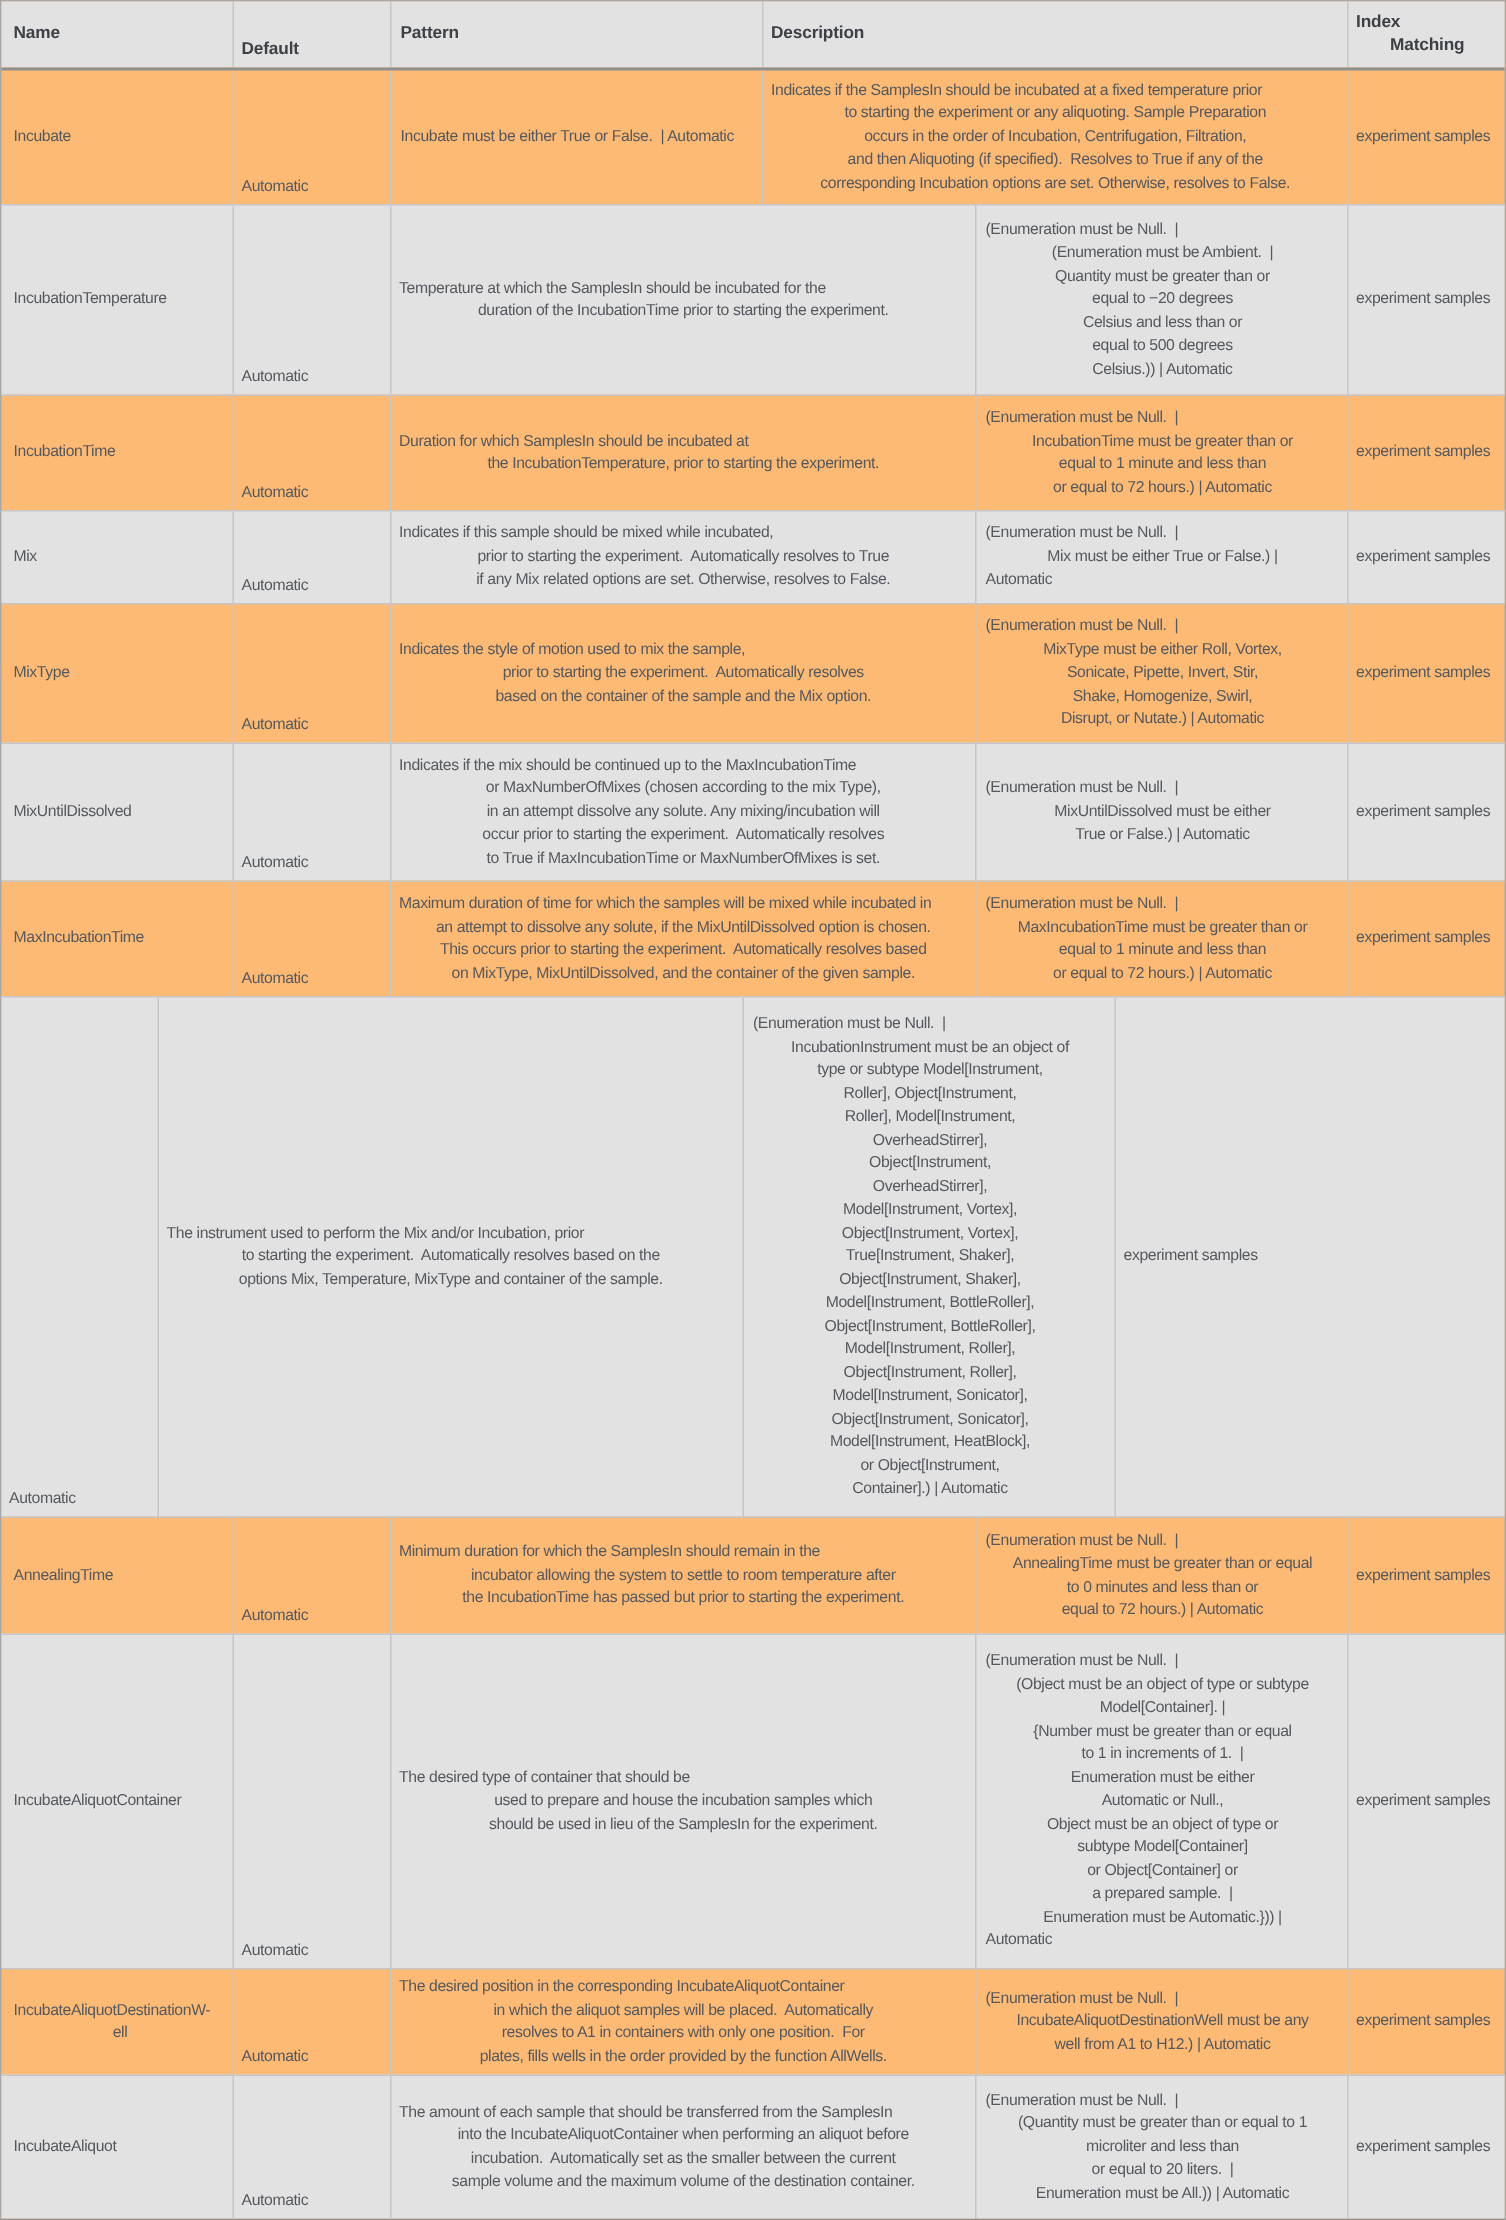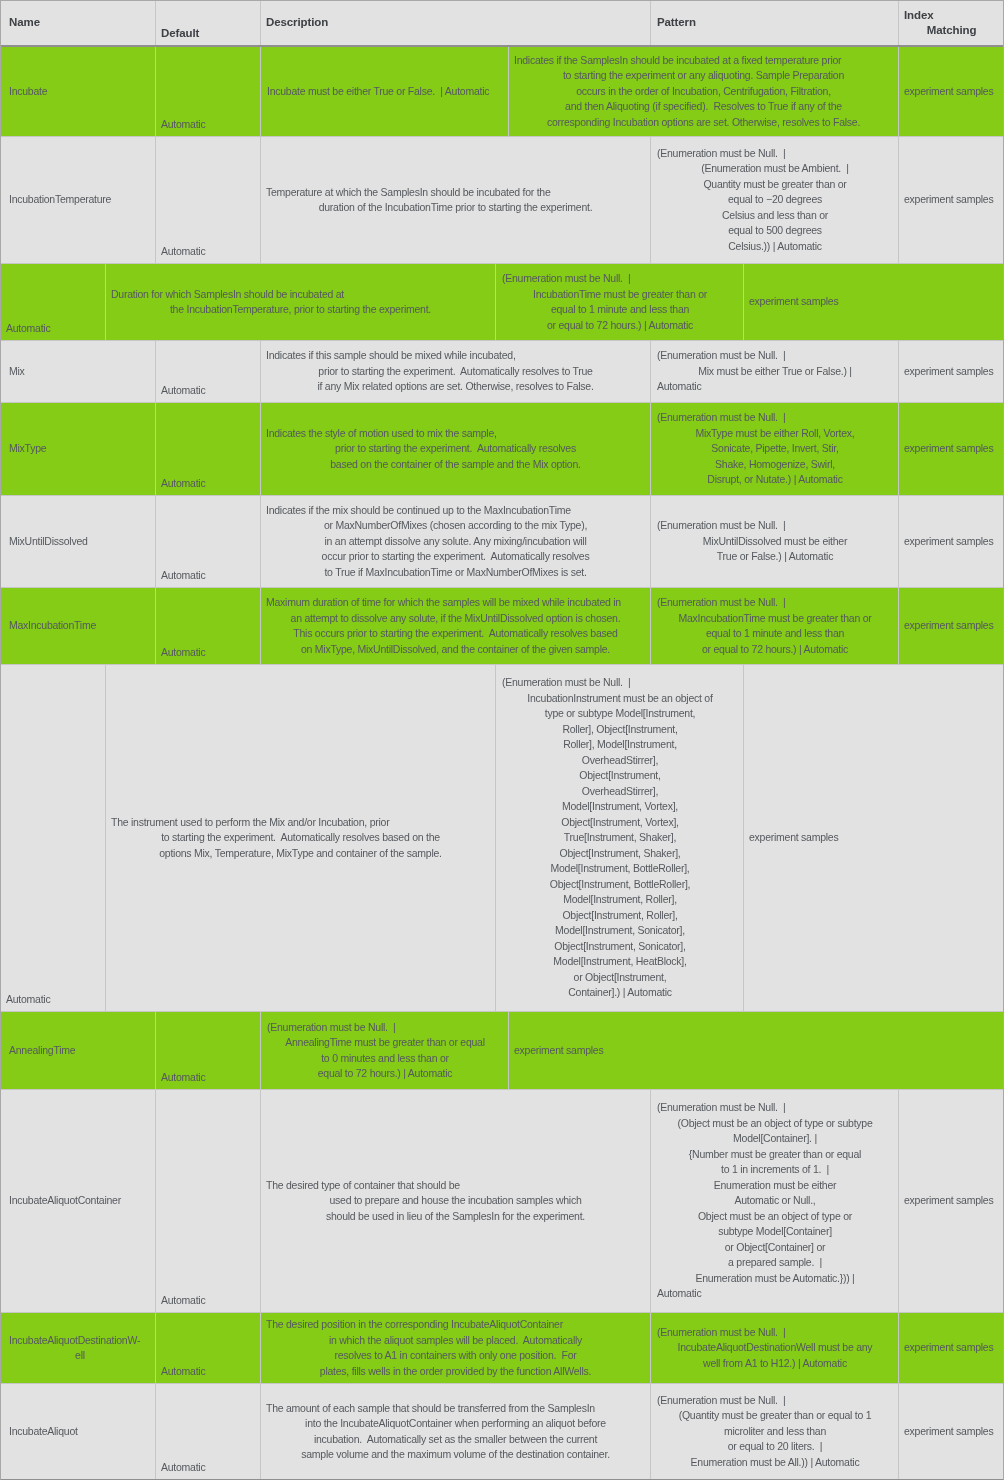--- a/index.html
+++ b/index.html
@@ -2,21 +2,21 @@
 <html style="--header-bg: #e2e2e2; --shade-bg: #e2e2e2; --text: #55595e; --header-text: #3d4045; --border-light: #c6c6c6; --border-mid: #a8a8a8; --border-dark: #8f8f8f;"><head>
 <meta charset="utf-8">
 <style>
   html,body{margin:0;padding:0;background:#ffffff;}
   body{font-family:"Liberation Sans","DejaVu Sans",sans-serif;}
   #options-table{
     width:1004px;
     box-sizing:border-box;
     border:1px solid var(--border-mid);
     border-bottom:2px solid var(--border-dark);
-    background:#84cc16;
+    background:#fdba74;
     color:var(--text);
   }
   .row{
     display:flex;
     box-sizing:border-box;
     border-top:1px solid var(--border-light);
     overflow:hidden;
   }
   .row.header{
     border-top:none;
@@ -53,25 +53,25 @@
 <body>
 
 <div id="options-table">
   <div class="row header" style="height:44px">
     <div class="cell c0">
       <div class="ln ln-left">Name</div>
     </div>
     <div class="cell c1">
       <div class="ln ln-left">Default</div>
     </div>
+    <div class="cell c3">
+      <div class="ln ln-left">Pattern</div>
+    </div>
     <div class="cell c2">
       <div class="ln ln-left">Description</div>
-    </div>
-    <div class="cell c3">
-      <div class="ln ln-left">Pattern</div>
     </div>
     <div class="cell c4">
       <div class="ln ln-left">Index</div>
       <div class="ln ln-center">Matching</div>
     </div>
   </div>
   <div id="tbody">
       <div class="row first-data" style="height: 91px;">
         <div class="cell c0">
           <div class="ln ln-left">Incubate</div>
@@ -111,20 +111,23 @@
           <div class="ln ln-center">equal to −20 degrees</div>
           <div class="ln ln-center">Celsius and less than or</div>
           <div class="ln ln-center">equal to 500 degrees</div>
           <div class="ln ln-center">Celsius.)) | Automatic</div>
         </div>
         <div class="cell c4">
           <div class="ln ln-left">experiment samples</div>
         </div>
       </div>
       <div class="row" style="height: 77px;">
+        <div class="cell c0">
+          <div class="ln ln-left">IncubationTime</div>
+        </div>
         <div class="cell c1">
           <div class="ln ln-left">Automatic</div>
         </div>
         <div class="cell c2">
           <div class="ln ln-left">Duration for which SamplesIn should be incubated at</div>
           <div class="ln ln-center">the IncubationTemperature, prior to starting the experiment.</div>
         </div>
         <div class="cell c3">
           <div class="ln ln-left">(Enumeration must be Null.  |</div>
           <div class="ln ln-center">IncubationTime must be greater than or</div>
@@ -261,20 +264,25 @@
           <div class="ln ln-left">experiment samples</div>
         </div>
       </div>
       <div class="row" style="height: 78px;">
         <div class="cell c0">
           <div class="ln ln-left">AnnealingTime</div>
         </div>
         <div class="cell c1">
           <div class="ln ln-left">Automatic</div>
         </div>
+        <div class="cell c2">
+          <div class="ln ln-left">Minimum duration for which the SamplesIn should remain in the</div>
+          <div class="ln ln-center">incubator allowing the system to settle to room temperature after</div>
+          <div class="ln ln-center">the IncubationTime has passed but prior to starting the experiment.</div>
+        </div>
         <div class="cell c3">
           <div class="ln ln-left">(Enumeration must be Null.  |</div>
           <div class="ln ln-center">AnnealingTime must be greater than or equal</div>
           <div class="ln ln-center">to 0 minutes and less than or</div>
           <div class="ln ln-center">equal to 72 hours.) | Automatic</div>
         </div>
         <div class="cell c4">
           <div class="ln ln-left">experiment samples</div>
         </div>
       </div>

